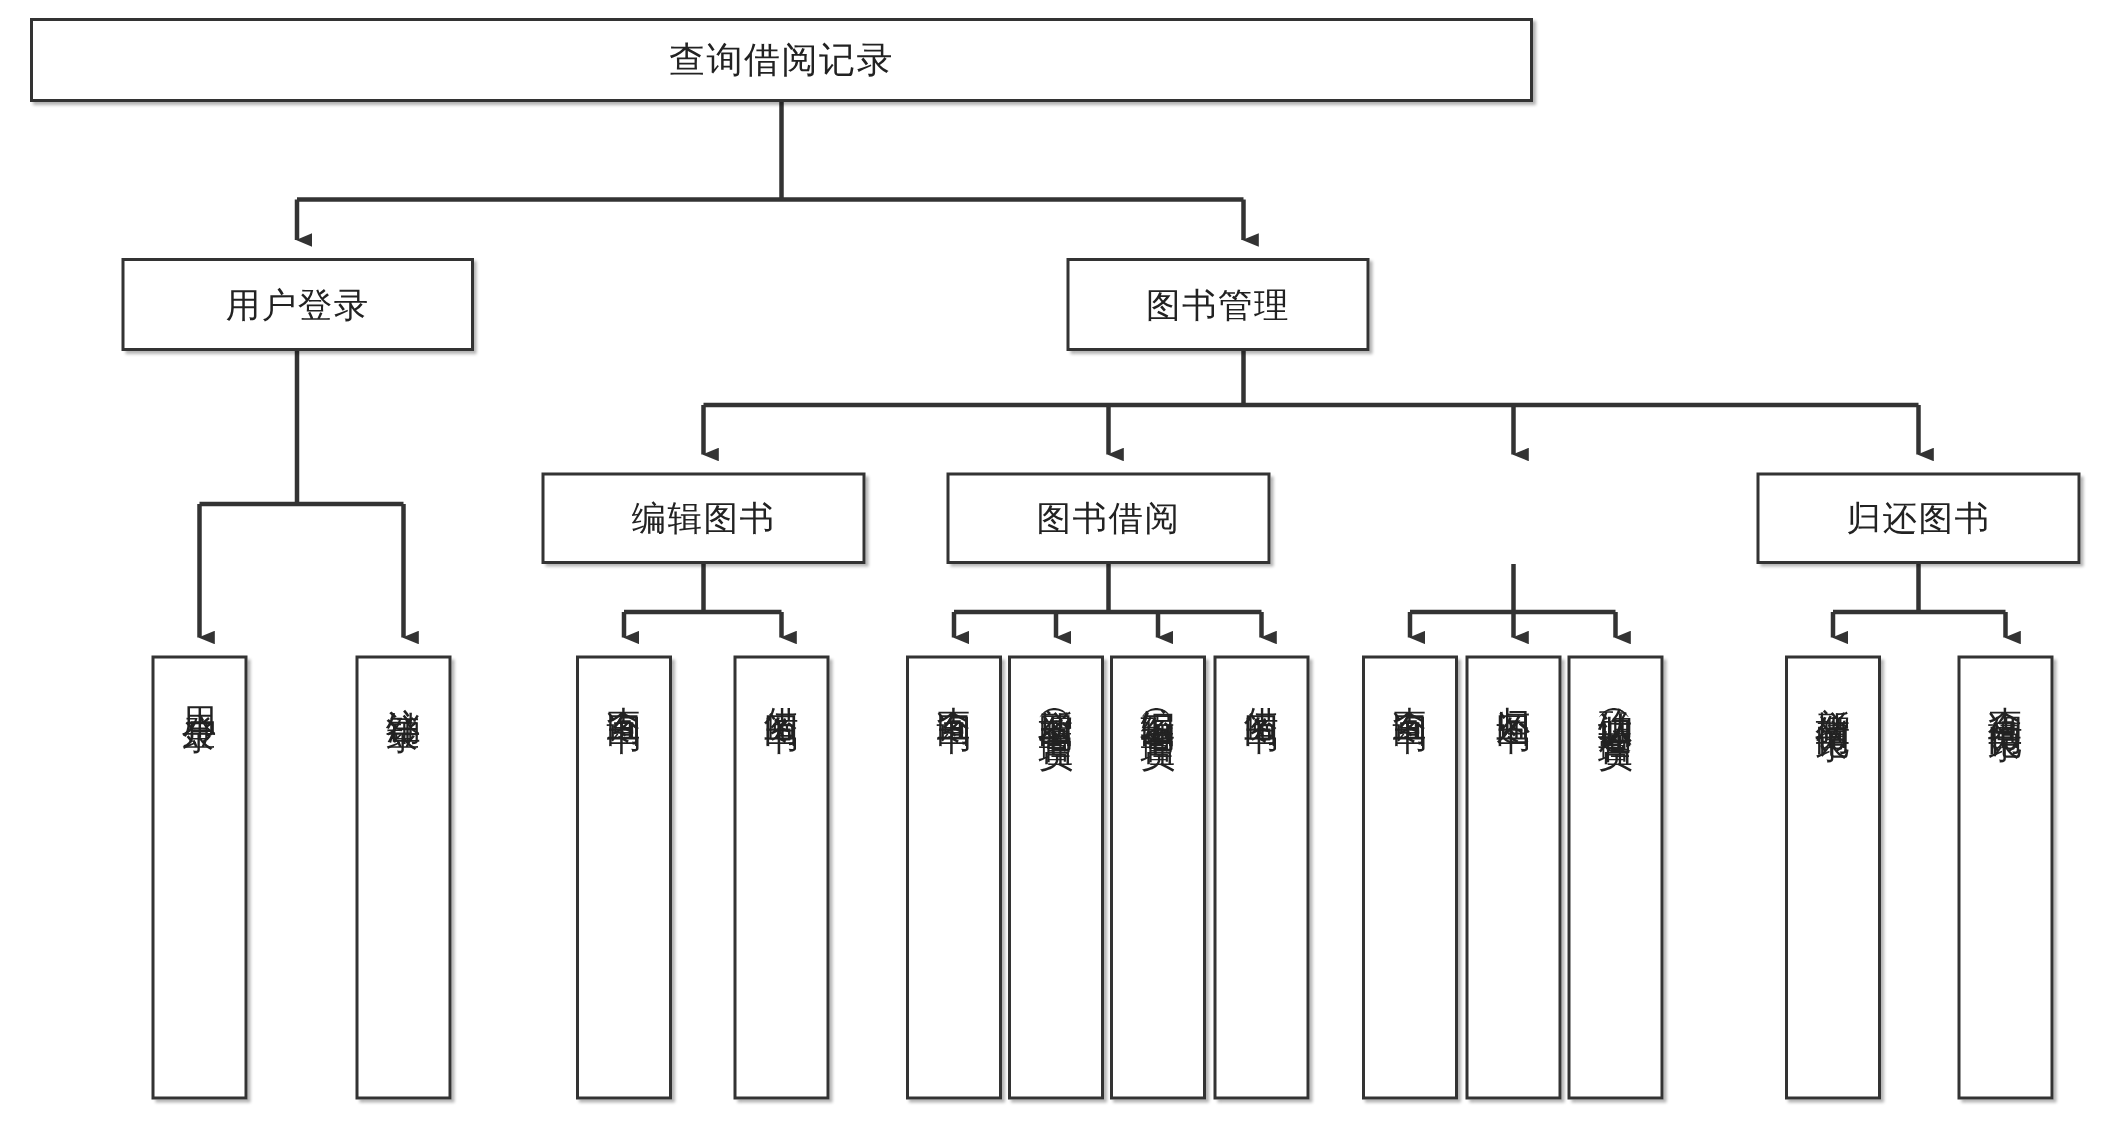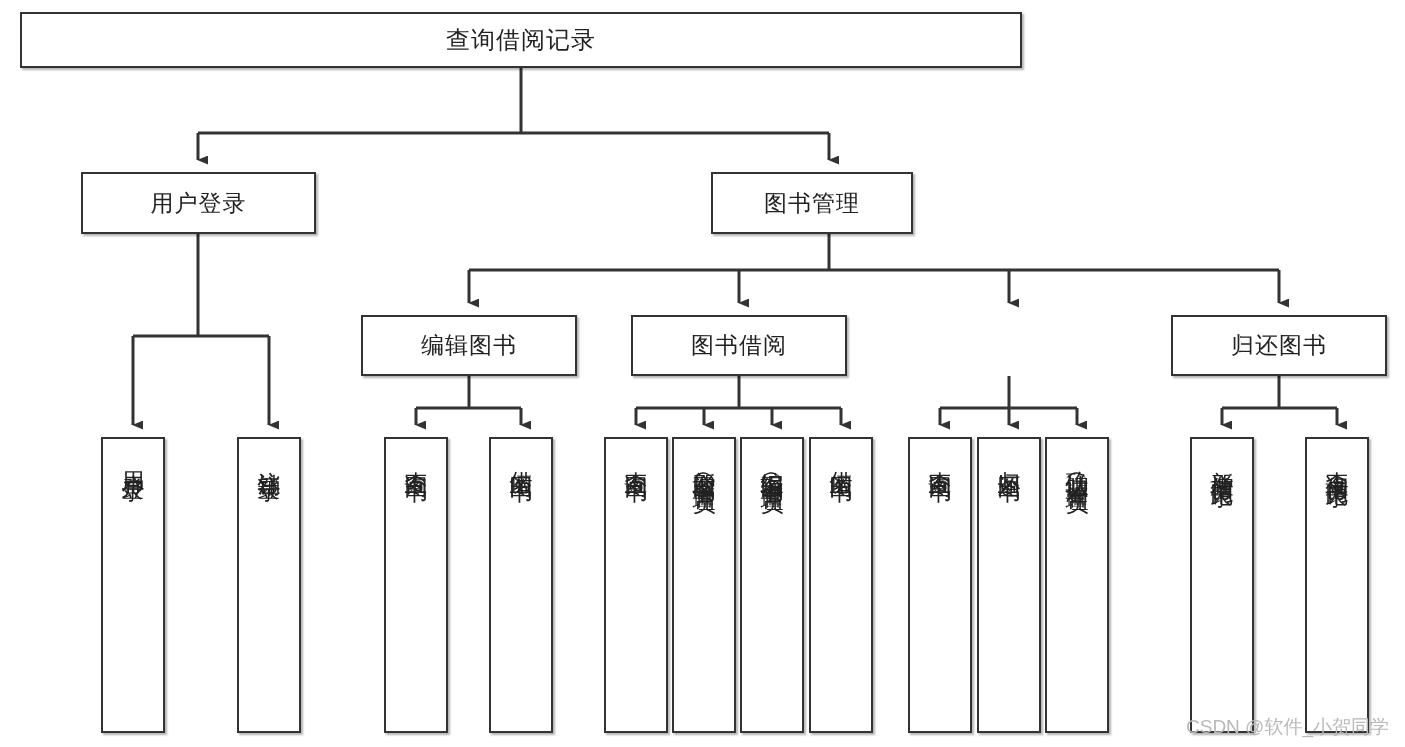--- a/index.html
+++ b/index.html
@@ -192,15 +192,14 @@
   </div>
 
   <div class="node node-v" style="left:1190px; top:437px; width:64px; height:296px;">
     <span class="node-label">新增借阅记录</span>
   </div>
 
   <div class="node node-v" style="left:1305px; top:437px; width:64px; height:296px;">
     <span class="node-label">查询借阅记录</span>
   </div>
 
-  <div class="watermark">CSDN @软件_小贺同学</div>
 
 </div>
 
 </body></html>

